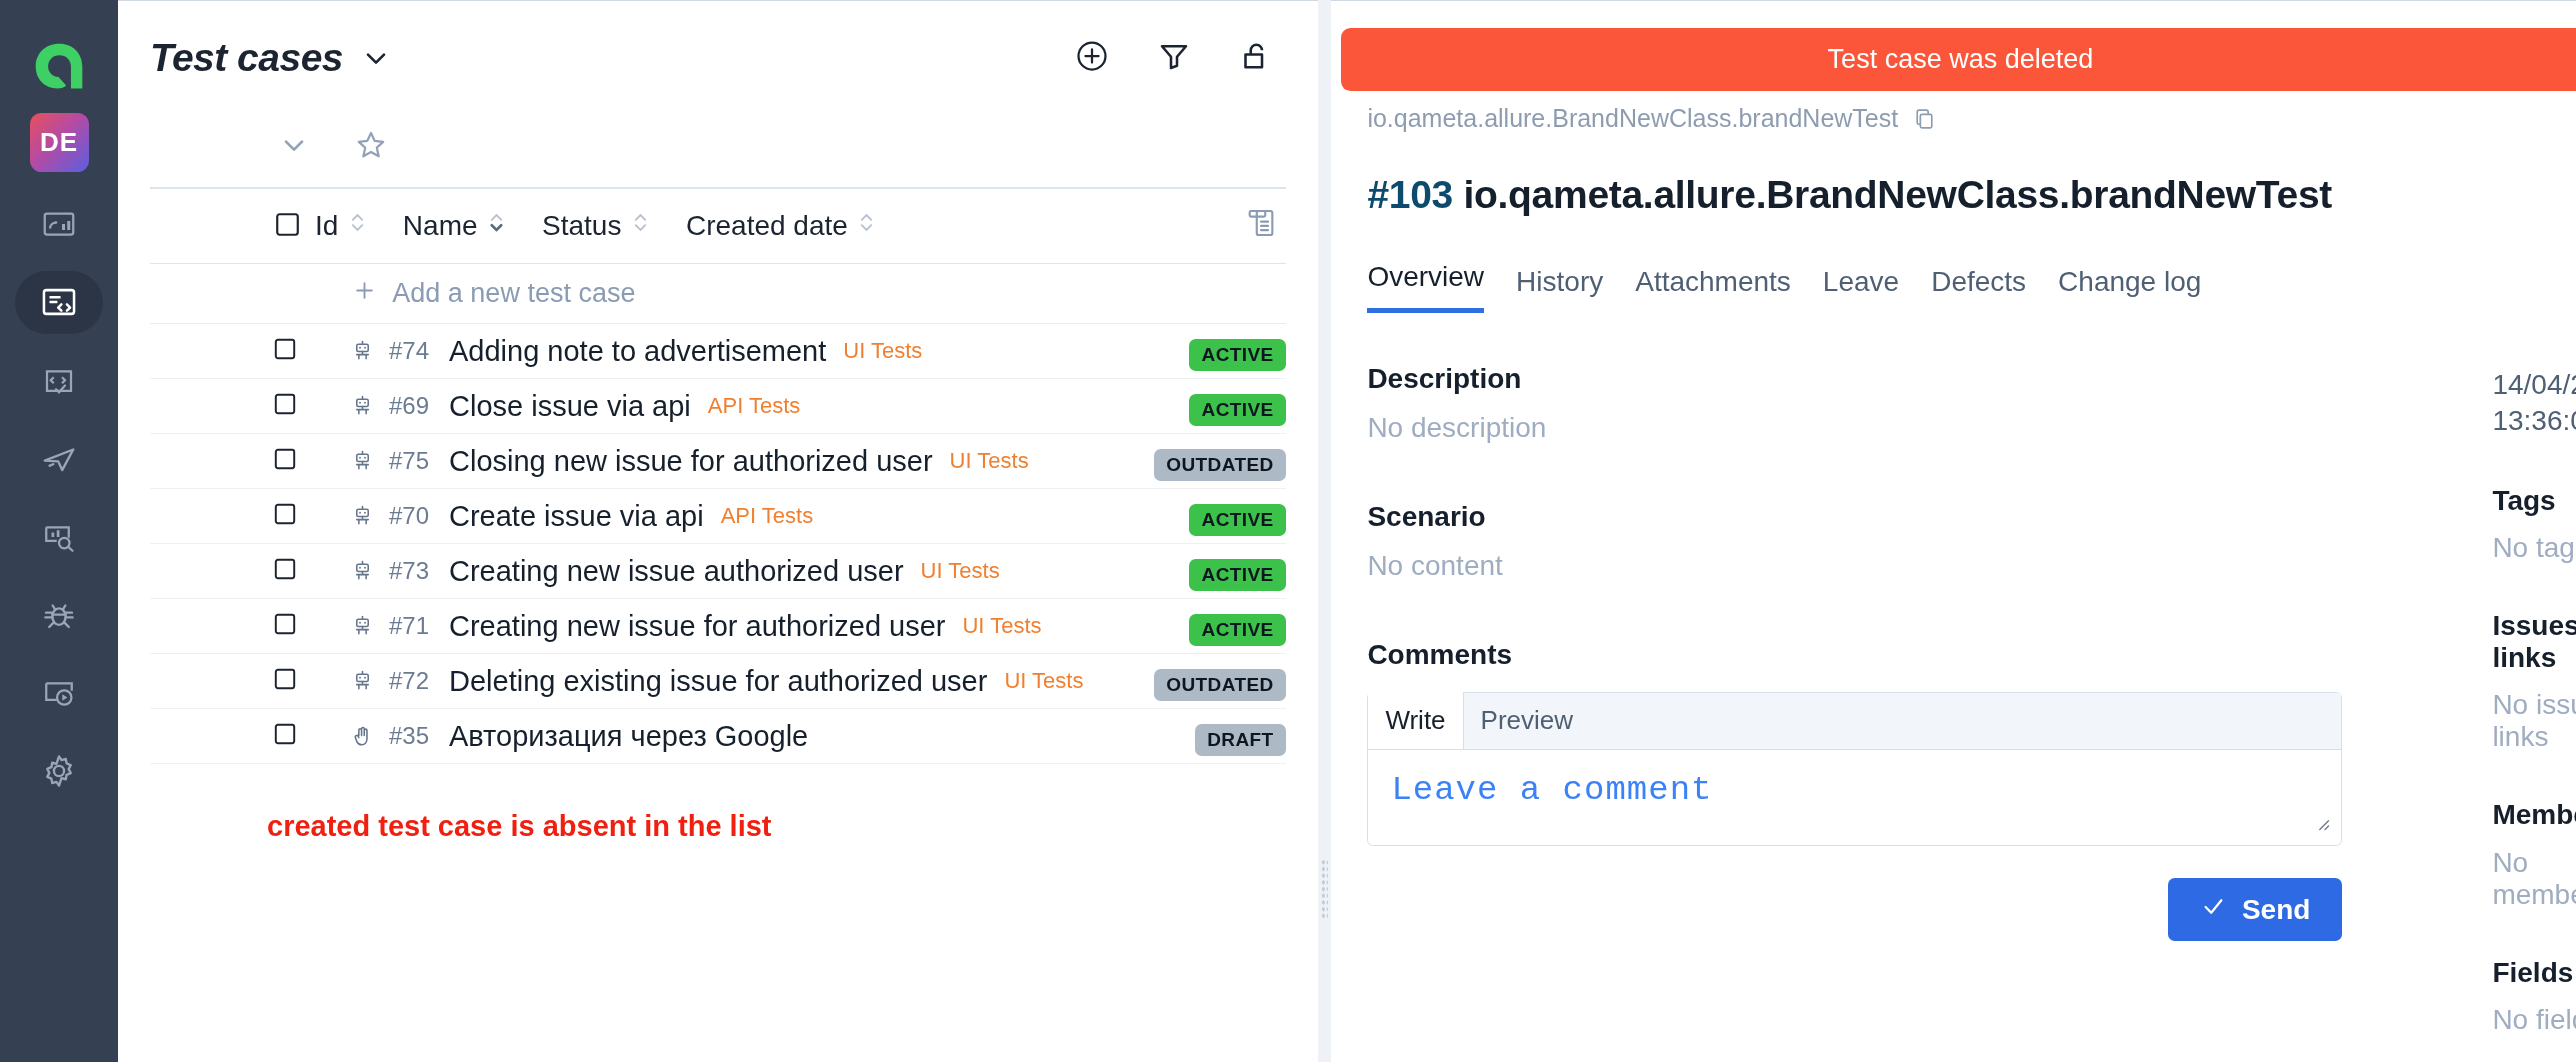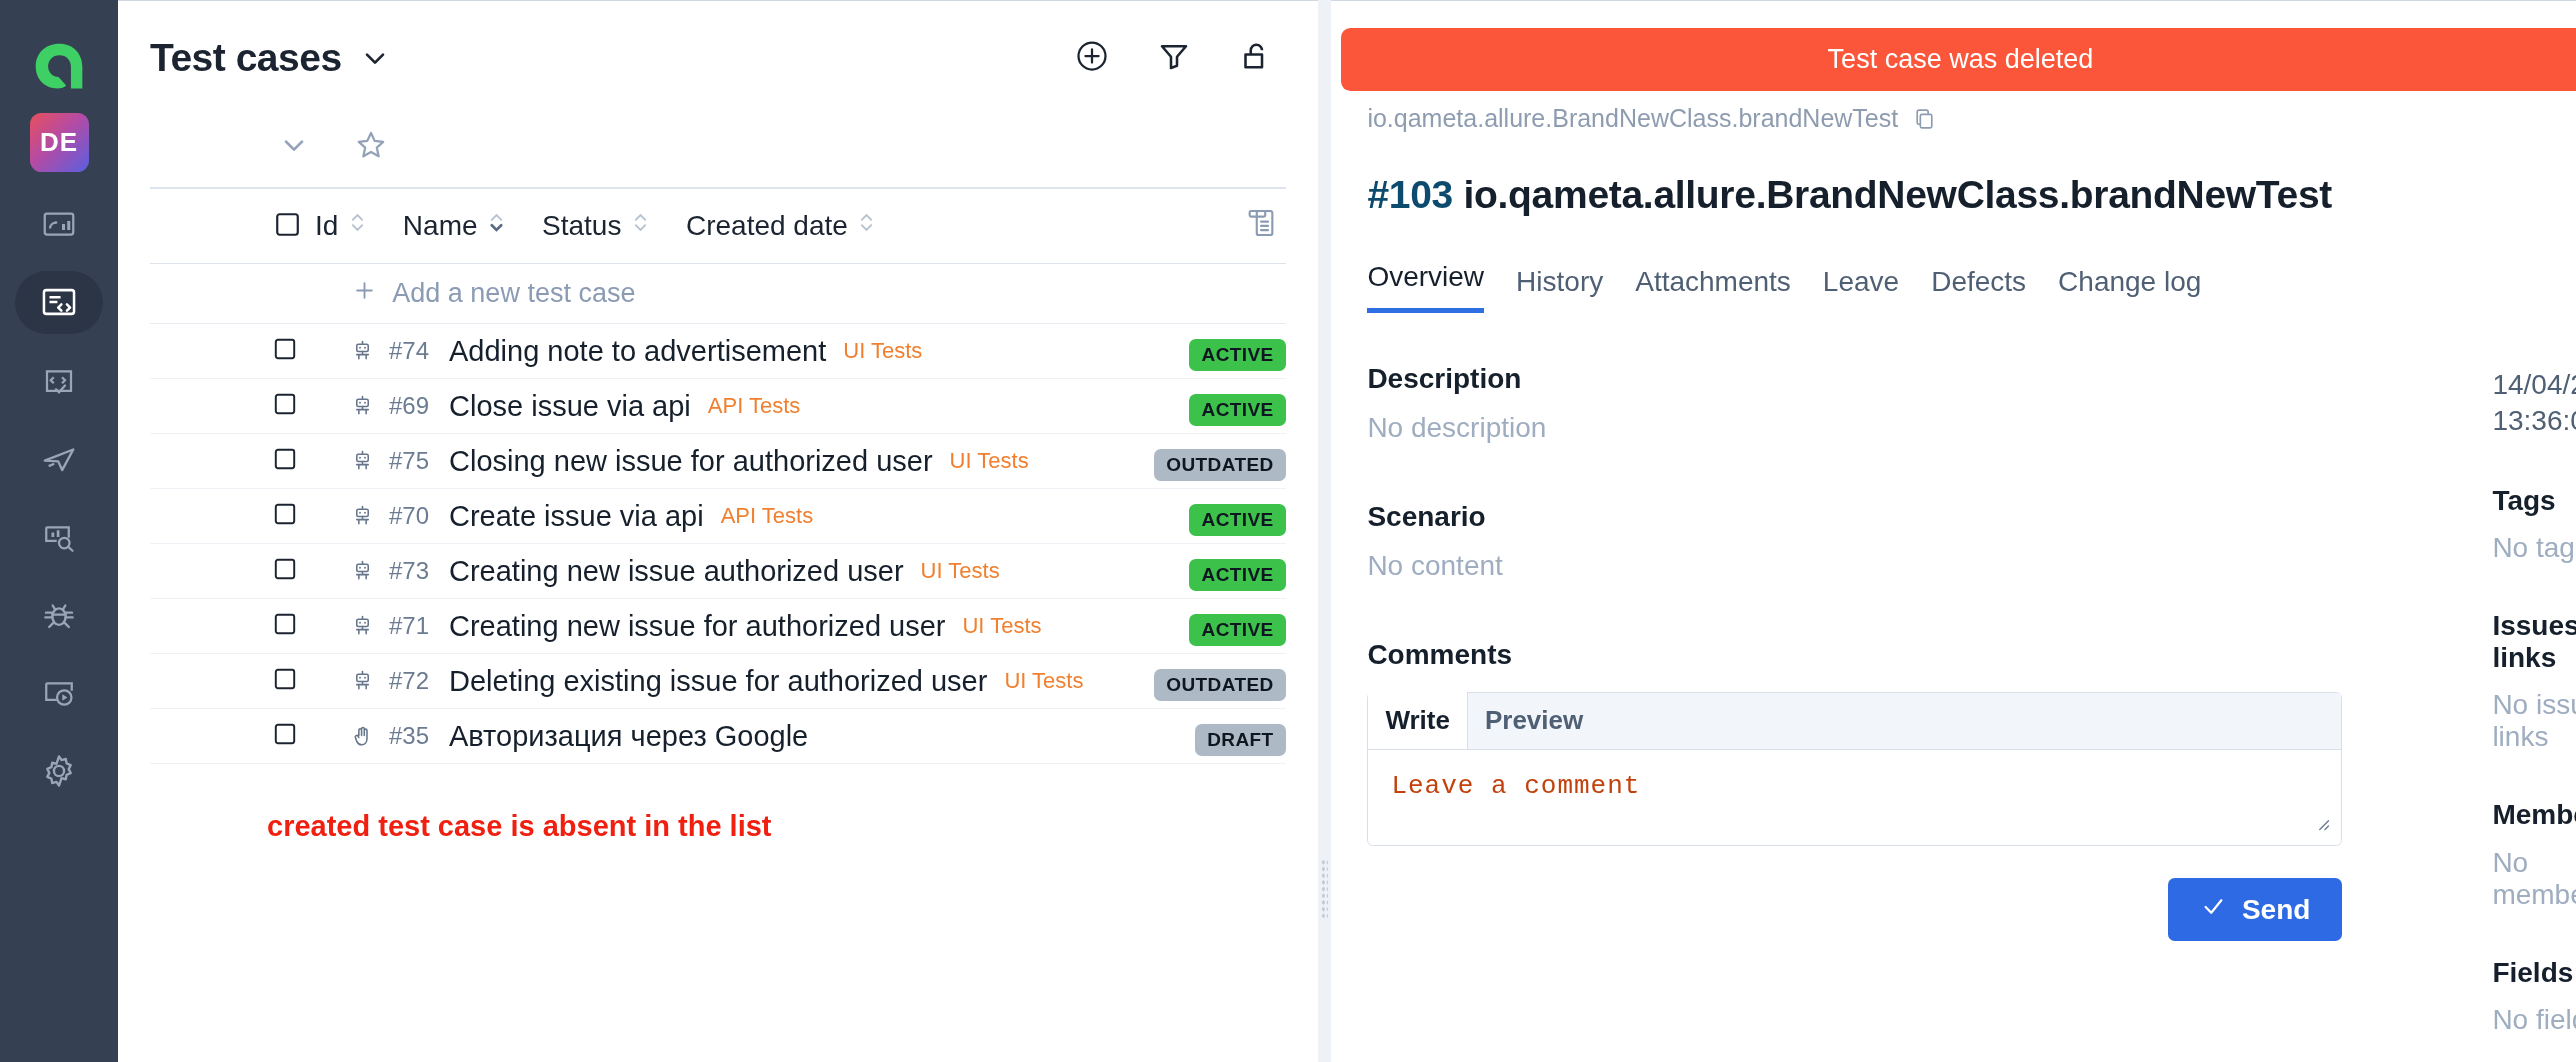--- a/index.html
+++ b/index.html
@@ -38,21 +38,21 @@
   .left-panel {
     width: 1200px; flex: 0 0 1200px; height: 1063px;
     background: #ffffff; position: relative;
     border-top: 1.9px solid #cfd8e3;
     display:flex; flex-direction:column;
   }
   .lp-head {
     display:flex; align-items:center; height: 114px;
     padding: 0 44px 0 32px;
   }
-  .lp-title { font-size: 39px; font-weight: 700; color:#1b2430; letter-spacing:-0.5px; }
+  .lp-title { font-size: 39px; font-weight: 700; color:#1b2430; letter-spacing:-0.5px;font-style:italic; }
   .lp-title-caret { margin-left: 17px; display:flex; align-items:center; }
   .lp-head-spacer { flex:1 1 auto; }
   .lp-head-icons { display:flex; align-items:center; gap: 46px; }
   .icon-btn { cursor:pointer; display:flex; align-items:center; justify-content:center; }
 
   .lp-subbar { display:flex; align-items:center; gap: 44px; padding: 13.4px 0 21px 160px; }
 
   .lp-divider { height: 1.9px; background: #dde4ec; margin: 0 32px; }
 
   .tbl-head {
@@ -136,29 +136,28 @@
   .sect-v { font-size: 28px; color:#9fadc0; margin-top: 17px; }
   .sect + .sect { margin-top: 57px; }
 
   .editor {
     margin-top: 21px; width: 975px; border: 1.9px solid #d7e0ea; border-radius: 5.7px;
     background:#ffffff;
   }
   .editor-tabs {
     display:flex; align-items:flex-end; height: 57px; background:#f2f5f9;
     border-bottom: 1.9px solid #d7e0ea;
-    font-weight: bold;
   }
   .etab {
     padding: 0 17px; height: 57px; display:flex; align-items:center;
     font-size: 26px; color:#4f5f74; cursor:pointer;
   }
   .etab.active { background:#ffffff; color:#16202c; border-right: 1.9px solid #d7e0ea; }
   .editor-area { height: 95px; padding: 21px 23px; position:relative; }
-  .editor-ph { color:#c2410c; font-size: 26px; font-family:"Liberation Mono", monospace; letter-spacing: 1px; }
+  .editor-ph { color:#3b82f6; font-size: 34px; font-family:"Liberation Mono", monospace; letter-spacing: 1px; }
   .resize-grip { position:absolute; right: 9.5px; bottom: 7.6px; color:#7d8a9c; font-size: 21px; }
 
   .send-wrap { display:flex; justify-content:flex-end; width: 975px; margin-top: 32px; align-items: flex-end; }
   .send-btn {
     background:#2d6ae3; color:#fff; border:none; border-radius: 6.7px;
     height: 63px; padding: 0 32px; font-size: 28px; font-weight: 700;
     display:flex; align-items:center; gap: 15.3px; cursor:pointer;
     font-family:"Liberation Sans", sans-serif;
   }
 

